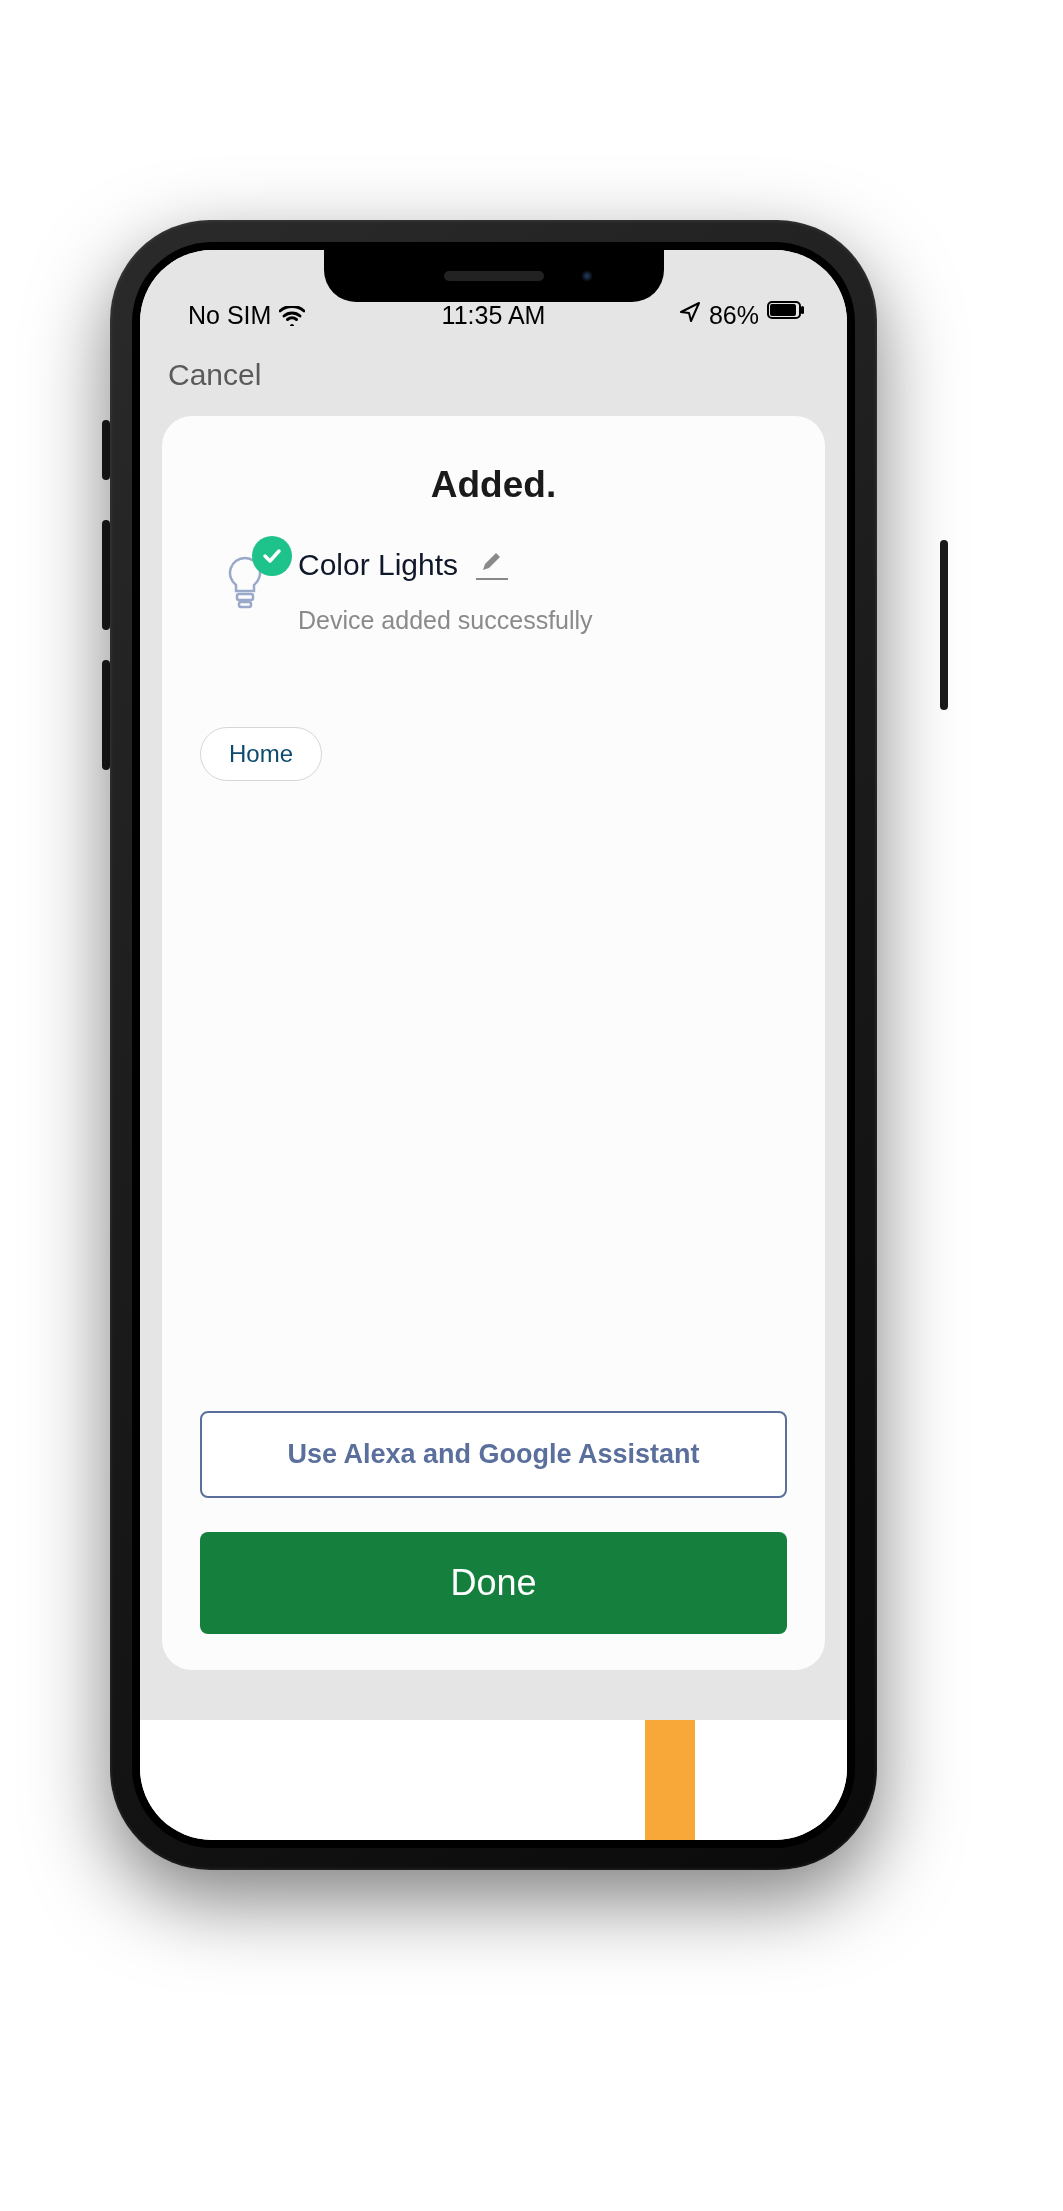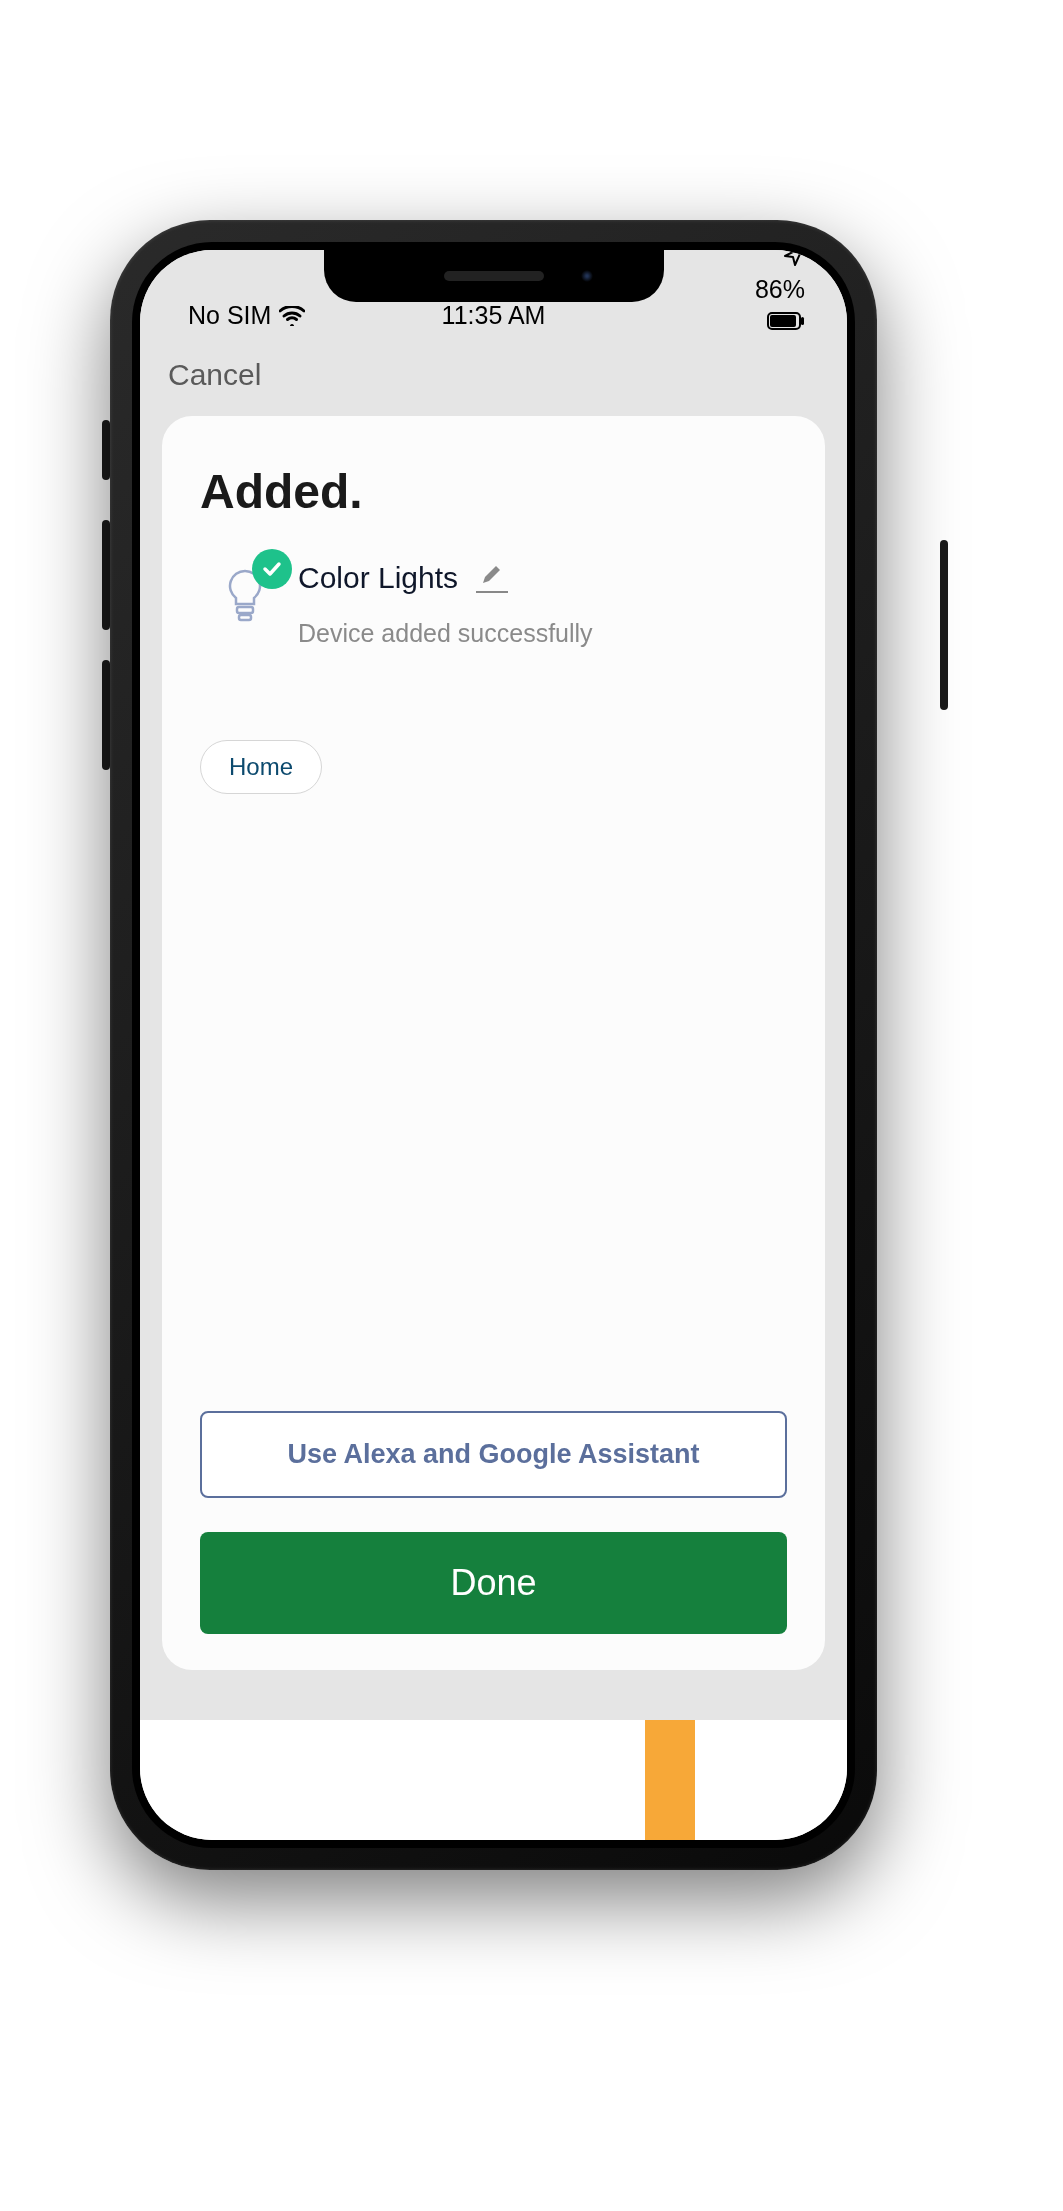--- a/index.html
+++ b/index.html
@@ -91,21 +91,21 @@
       align-items: flex-end;
       justify-content: space-between;
       padding: 0 32px 10px 32px;
       font-size: 25px;
       font-weight: 500;
       color: #000;
       background: #e5e5e5;
     }
     .status-left { display:flex; align-items:center; gap:8px; padding-left: 16px;}
     .status-center { font-weight: 400; position:absolute; left:50%; transform:translateX(-50%);}
-    .status-right { display:flex; align-items:flex-end; gap:8px; padding-right: 10px; flex-direction: column;}
+    .status-right { display:flex; align-items:flex-start; gap:8px; padding-right: 10px;}
     .wifi-icon svg, .loc-icon svg, .batt-icon svg { display:block; }
 
     
     .nav-bar {
       background: #e5e5e5;
       padding: 18px 28px 24px 28px;
     }
     .cancel-btn {
       font-size: 30px;
       color: #5a5a5a;
@@ -119,24 +119,25 @@
       margin: 0 22px;
       background: #fcfcfc;
       border-radius: 30px;
       flex: 1;
       display: flex;
       flex-direction: column;
       padding: 48px 38px 36px 38px;
       overflow: hidden;
     }
     .card-title {
-      font-size: 48px;
+      font-size: 37px;
       font-weight: 700;
       color: #1a1a1a;
       margin-bottom: 40px;
+      text-align: center;
     }
     .device-row {
       display: flex;
       align-items: flex-start;
       gap: 18px;
       margin-bottom: 12px;
       padding-left: 24px;
     }
     .bulb-wrap {
       position: relative;

